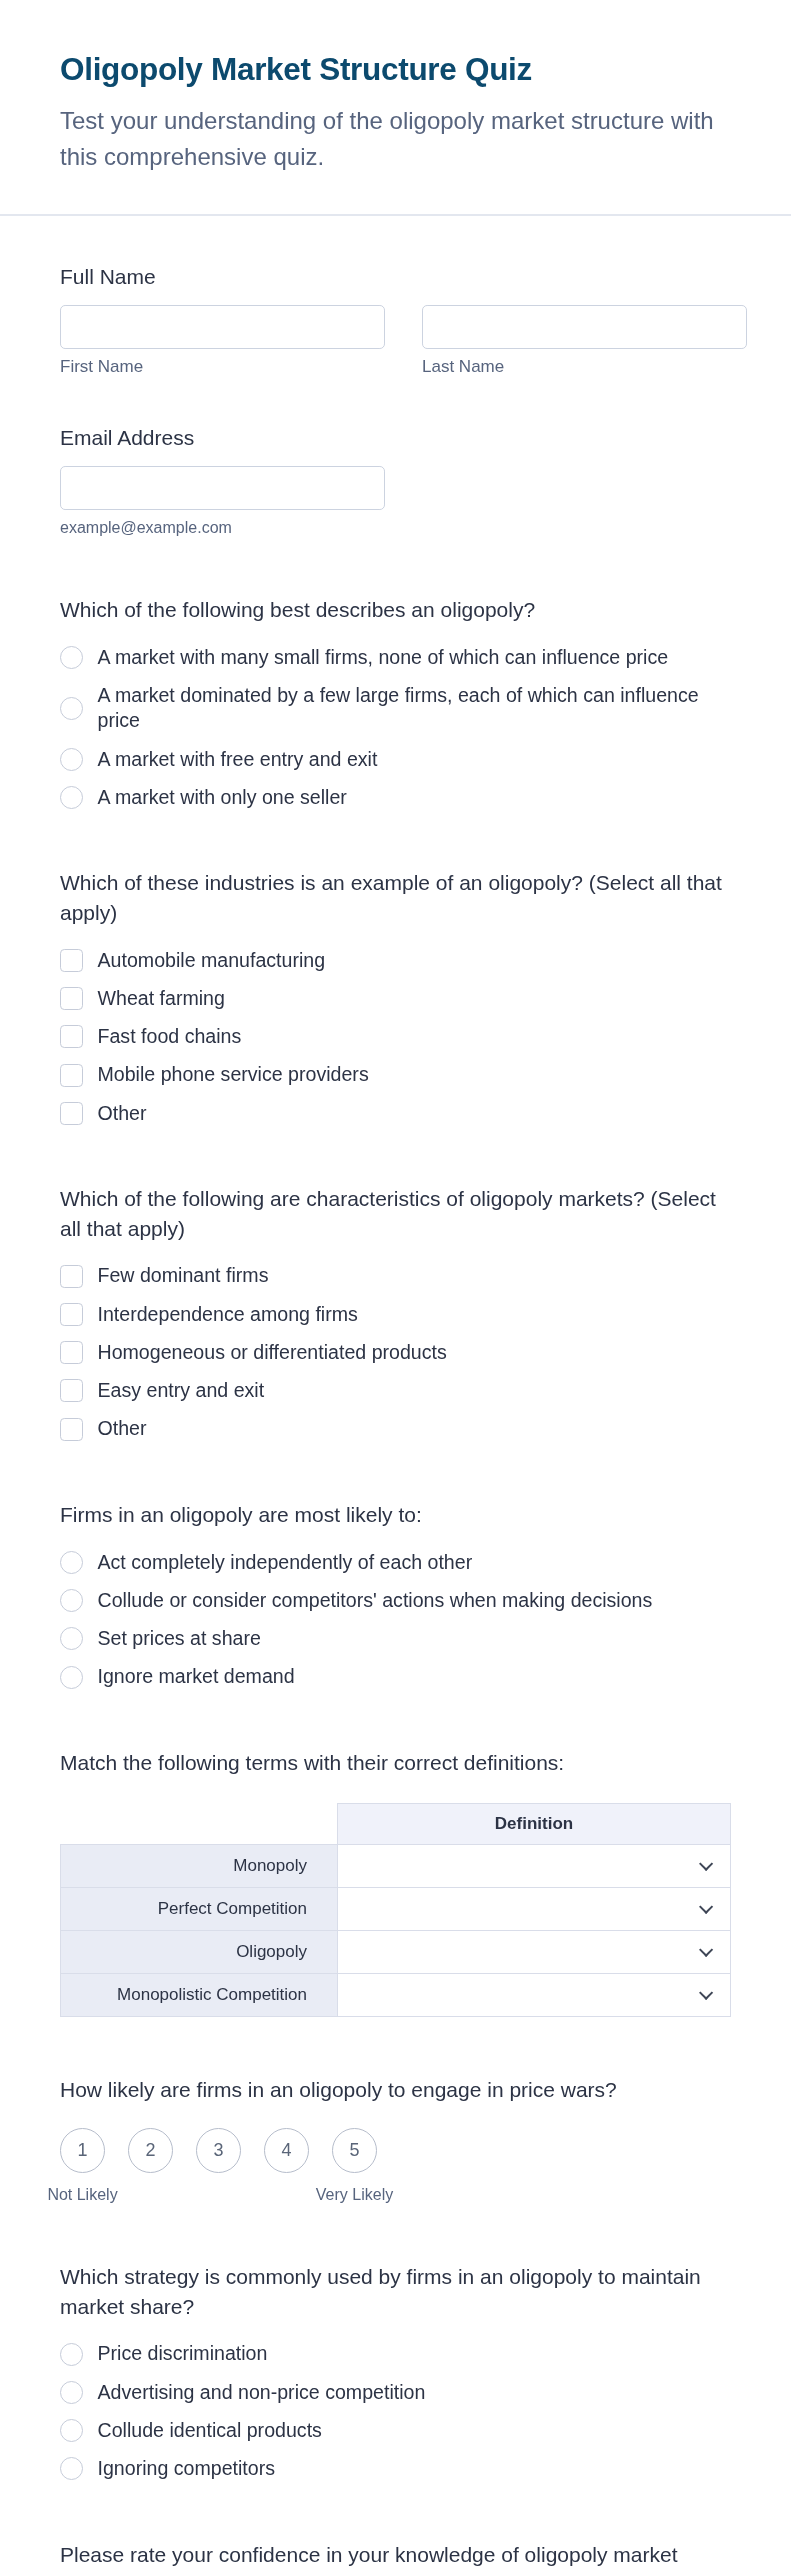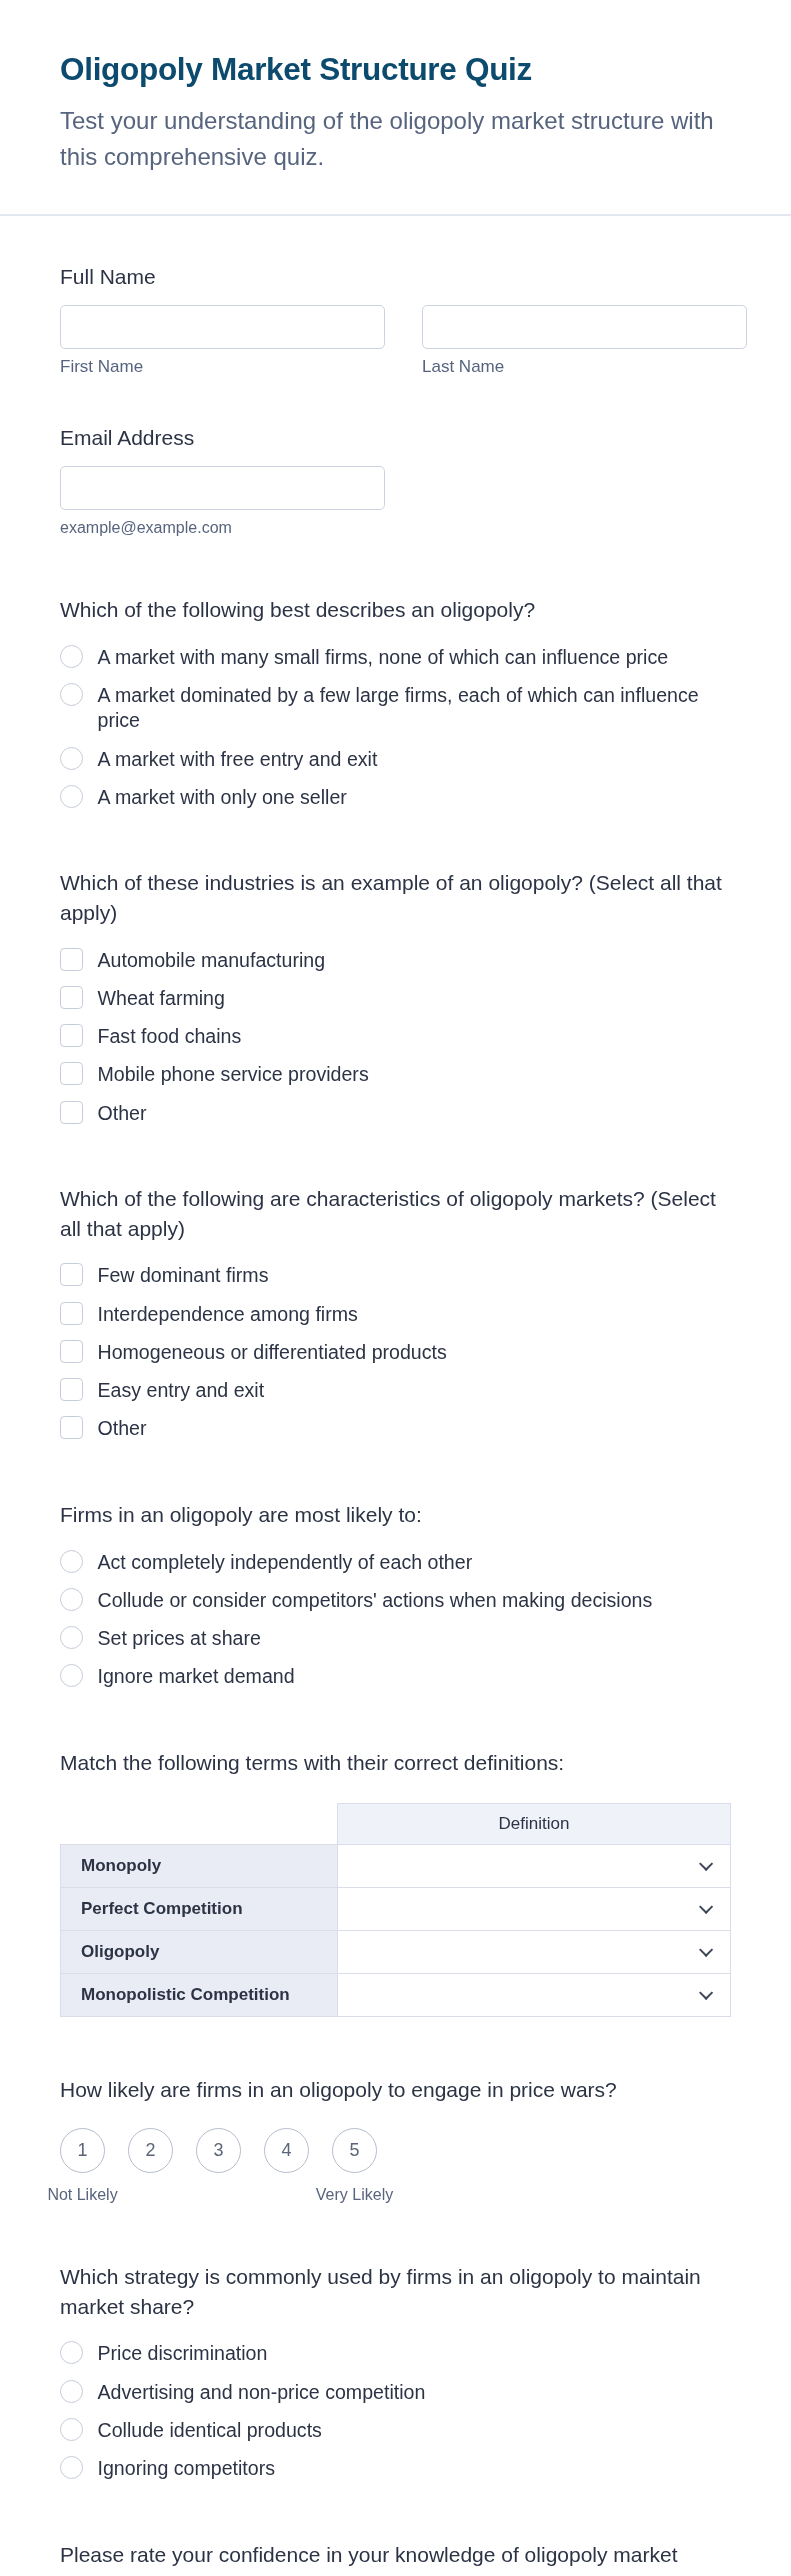--- a/index.html
+++ b/index.html
@@ -29,42 +29,42 @@
     font-family: "Liberation Sans", sans-serif; outline: none;
   }
   .name-row { display: flex; gap: 37px; margin-top: 13.6px; }
   .name-col { width: 325px; }
   .sublabel { margin-top: 8.5px; font-size: 17px; color: #57647e; }
   .email-block .text-input { margin-top: 13.6px; }
   .email-block .sublabel { font-size: 16px; }
 
   
   .options { margin-top: 20.4px; }
-  .option { display: flex; gap: 14.5px; margin-top: 12.8px; cursor: pointer; }
+  .option { display: flex; align-items: center; gap: 14.5px; margin-top: 12.8px; cursor: pointer; }
   .option:first-child { margin-top: 0; }
   .radio, .checkbox {
     width: 23px; height: 23px; flex-shrink: 0;
     border: 1.7px solid #c6ccd9; background: #fff;
   }
   .radio { border-radius: 50%; }
   .checkbox { border-radius: 4.3px; }
   .option-text { font-size: 19.6px; color: #2c3345; line-height: 1.3; }
 
   
   .matrix { margin-top: 25.5px; width: 100%; border-collapse: collapse; }
   .matrix th, .matrix td { border: 1.7px solid #d9dde9; }
   .matrix th.corner { border: none; background: transparent; }
   .matrix th.col-head {
-    background: #f0f2fa; height: 41px; font-size: 17px; font-weight: 400;
+    background: #f0f2fa; height: 41px; font-size: 17px; font-weight: 700;
     color: #2c3345; 
   }
   .matrix td.row-head {
     background: #e9ecf5; width: 277px; height: 43px;
-    font-size: 17px; font-weight: 700; color: #2c3345;
-    text-align: left; padding: 0 20px;
+    font-size: 17px; font-weight: 400; color: #2c3345;
+    text-align: right; padding: 0 30px;
   }
   .matrix td.cell { background: #fff; position: relative; height: 43px; cursor: pointer; }
   .chevron {
     position: absolute; right: 19px; top: 50%;
     width: 10.2px; height: 10.2px; border-right: 2.6px solid #3e4656; border-bottom: 2.6px solid #3e4656;
     transform: translateY(-70%) rotate(45deg);
   }
 
   
   .scale-row { display: flex; gap: 23px; margin-top: 24px; }

